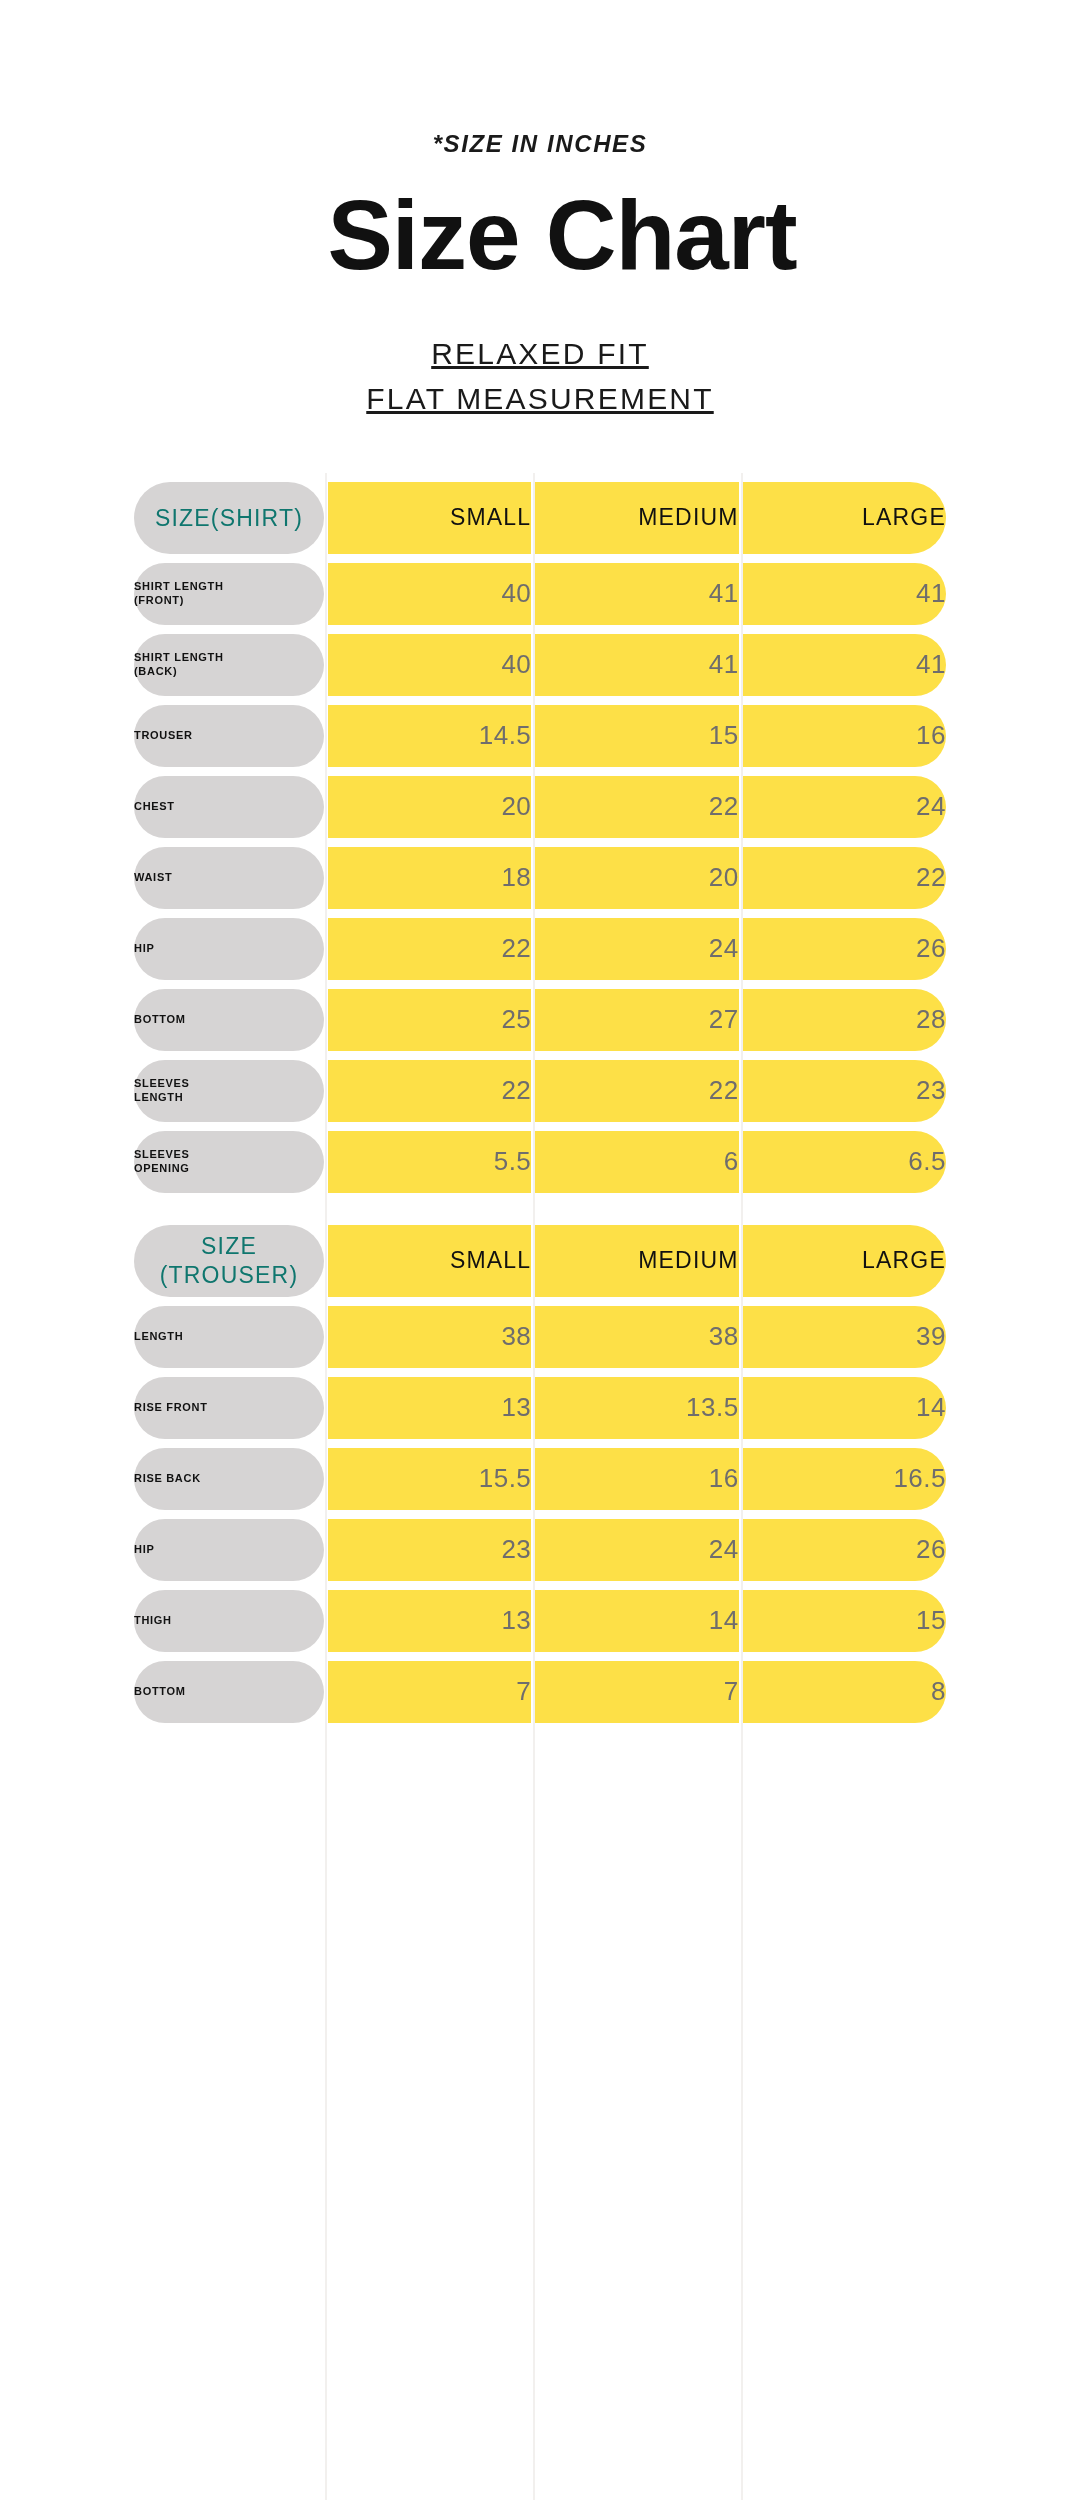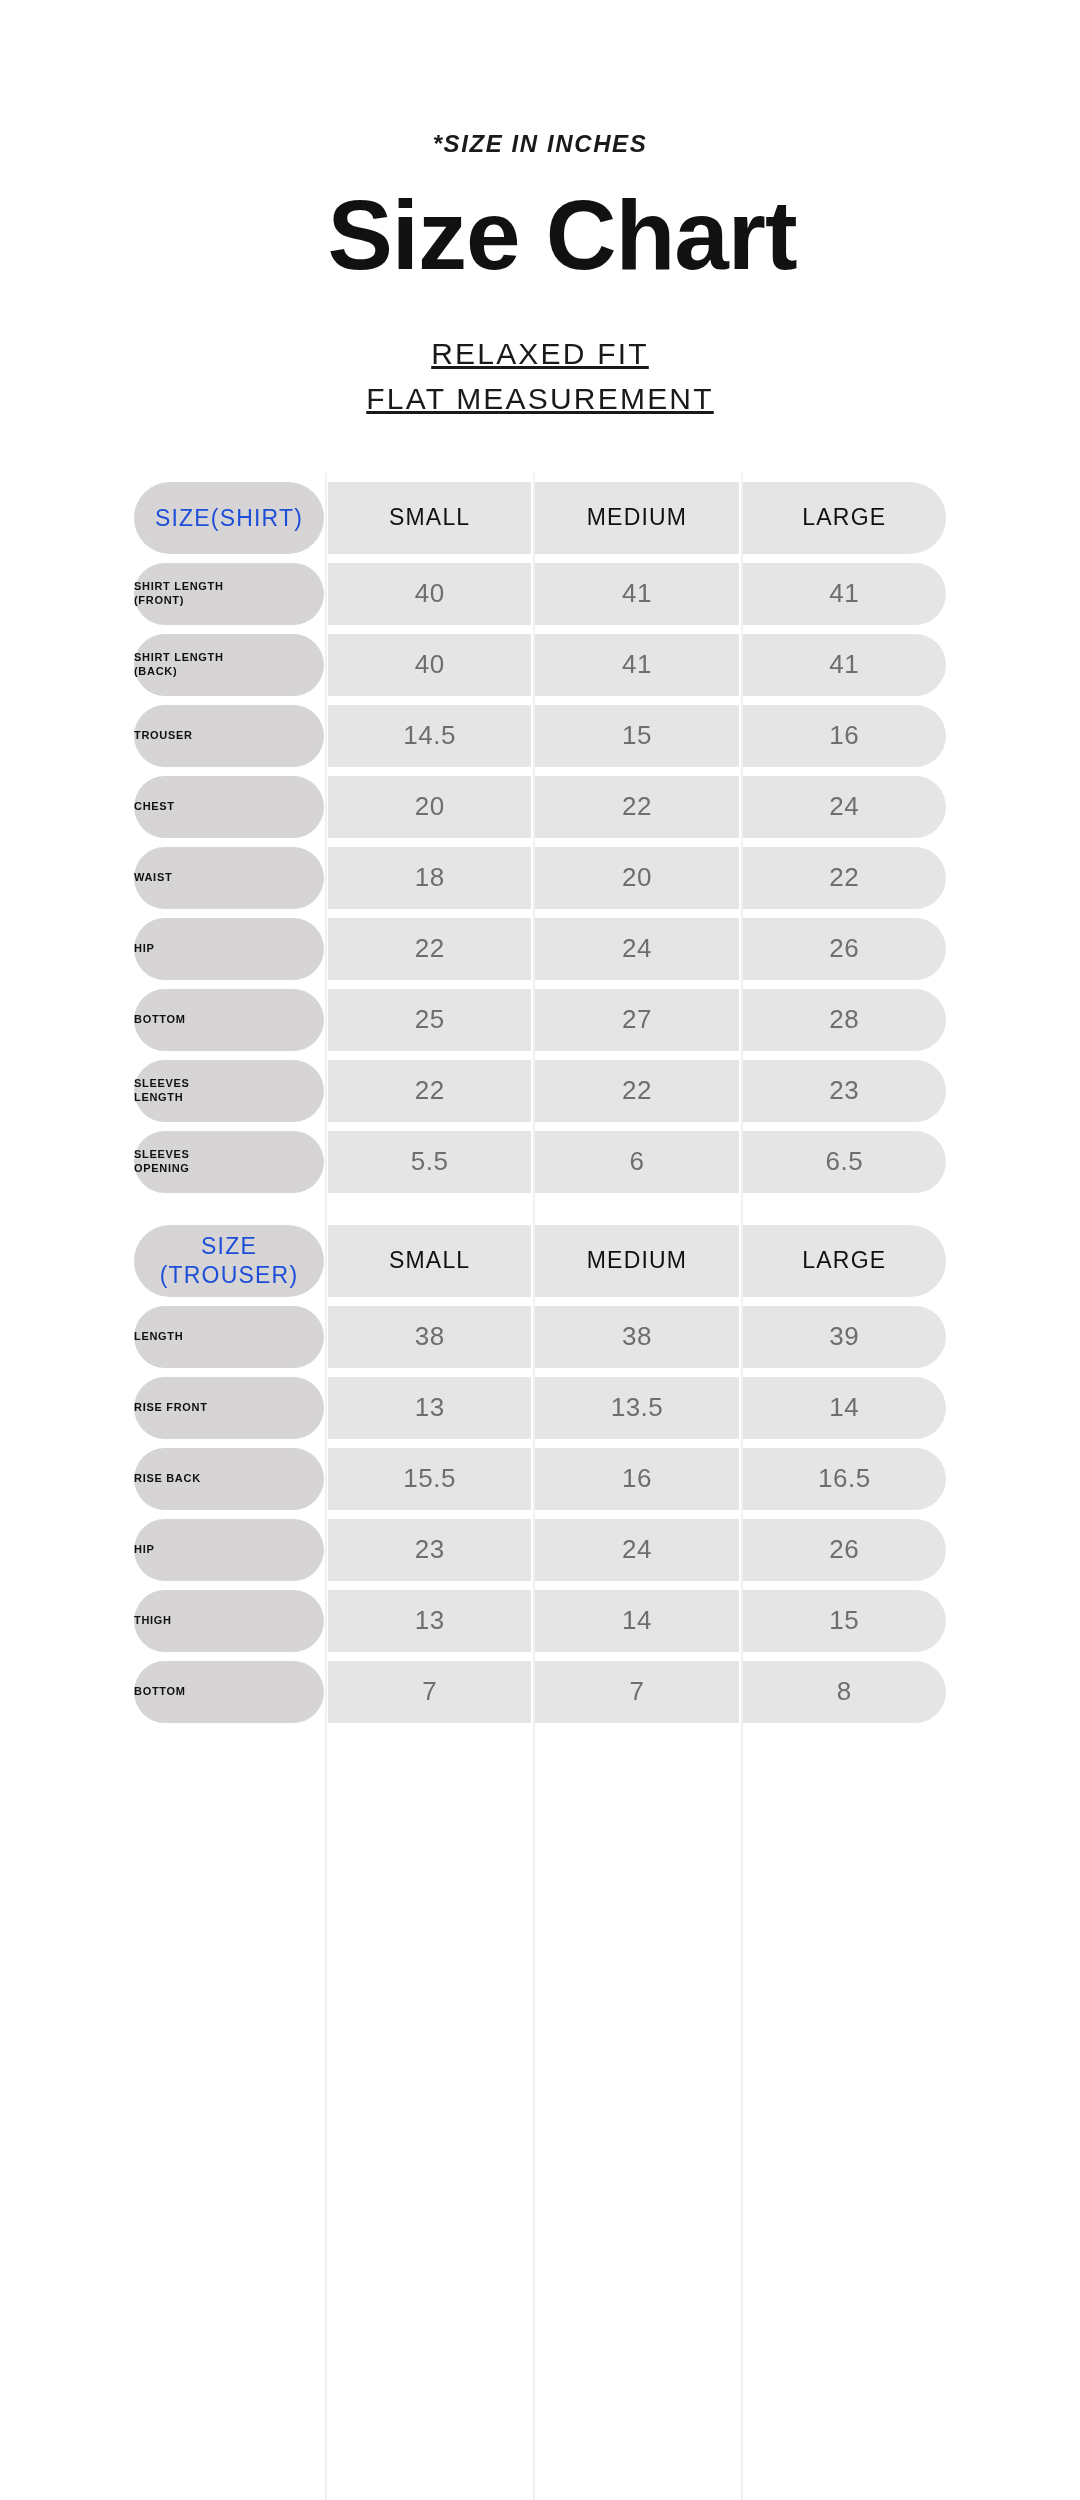--- a/index.html
+++ b/index.html
@@ -98,37 +98,37 @@
     text-align: left;
     padding-left: 22px;
     line-height: 1.25;
     vertical-align: middle;
   }
   .cell-label .sub { display: block; }
 
   
   .cell-value {
     height: 62px;
-    background: #e5e5e5;
+    background: #fde047;
     font-size: 26px;
     color: #6f6d6d;
-    text-align: center;
+    text-align: right;
     vertical-align: middle;
     font-weight: 400;
     letter-spacing: 0.5px;
   }
   .cell-value.first { border-radius: 0; }
   .cell-value.last { border-top-right-radius: 34px; border-bottom-right-radius: 34px; }
 
   
   .row-head .cell-label {
     font-size: 23px;
     font-weight: 400;
     letter-spacing: 1.2px;
-    color: #1d4ed8;
+    color: #0f766e;
     height: 72px;
     border-radius: 38px;
     text-align: center;
     padding-left: 0;
   }
   .row-head .cell-value {
     height: 72px;
     font-size: 23px;
     color: #111111;
     letter-spacing: 1.2px;

